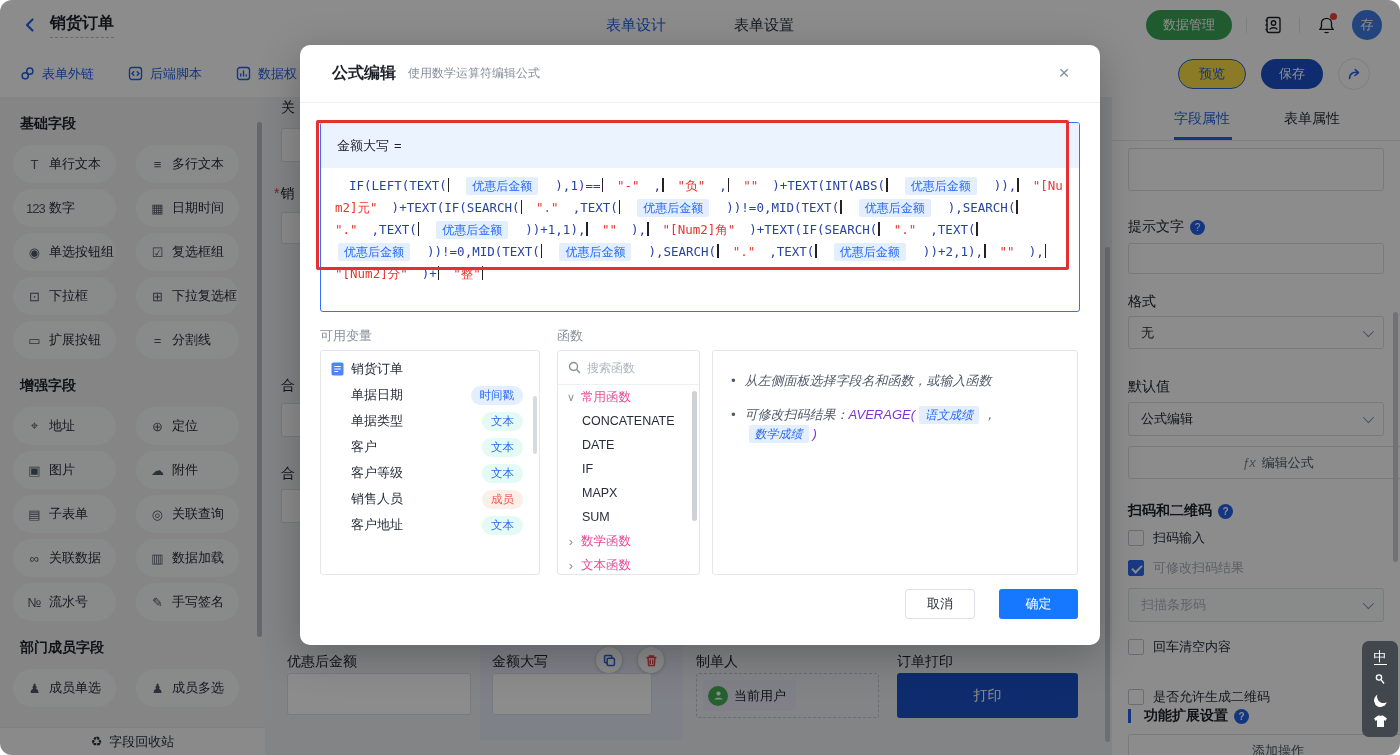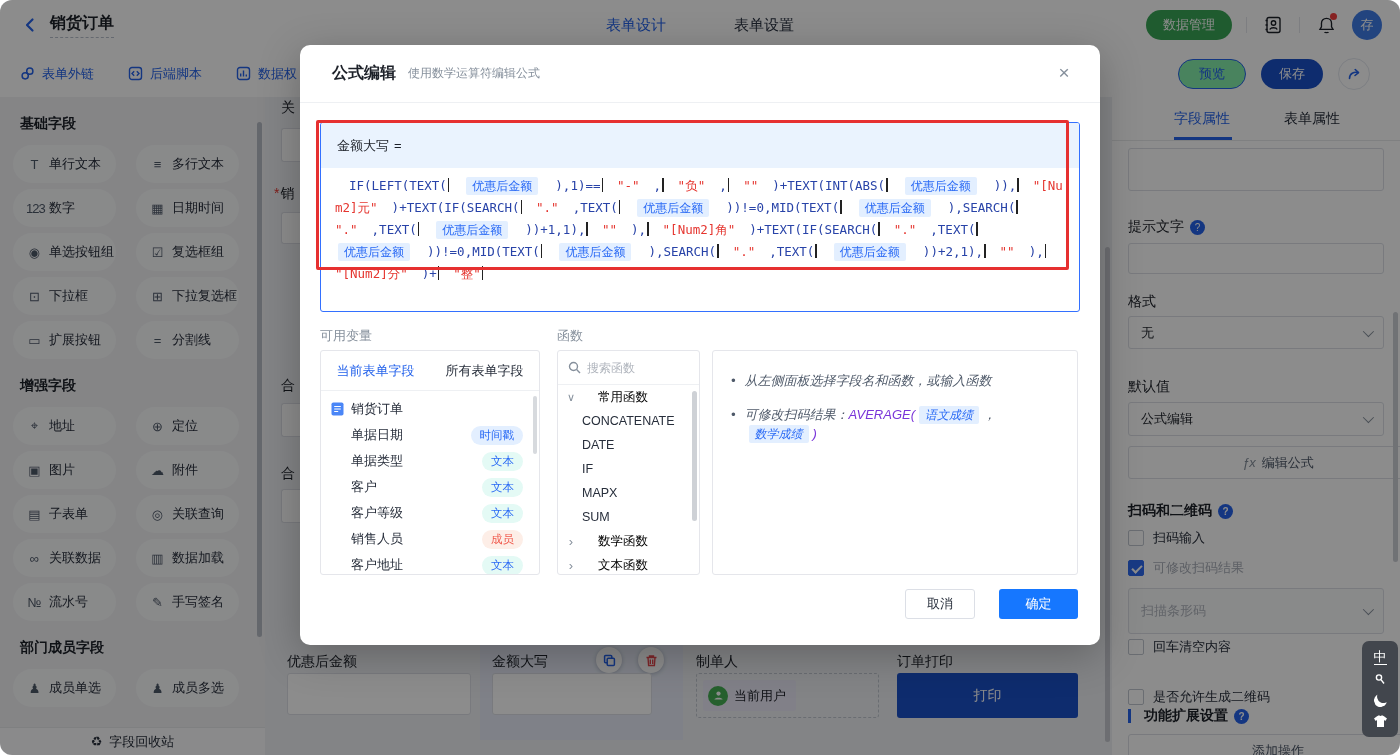--- a/index.html
+++ b/index.html
@@ -18,21 +18,21 @@
   .pill-green { background:#3aa757; color:#fff; font-size:13px; height:30px; padding:0 17px; border-radius:16px; display:flex; align-items:center; cursor:pointer;font-family:Liberation Serif, serif; }
   .vsep { width:1px; height:16px; background:#e3e6eb; }
   .iconbtn { width:24px; height:24px; display:flex; align-items:center; justify-content:center; cursor:pointer; position:relative; }
   .bell-dot { position:absolute; right:1px; top:0; width:7px; height:7px; border-radius:50%; background:#f53f3f; }
   .avatar { width:30px; height:30px; border-radius:50%; background:#3e7ce8; color:#fff; font-size:13px; display:flex; align-items:center; justify-content:center; cursor:pointer; }
 
   
   .subbar { position:absolute; left:0; top:50px; width:1400px; height:47px; background:#fff; display:flex; align-items:center; padding:0 20px; gap:34px; }
   .sublink { display:flex; align-items:center; gap:7px; color:#2563eb; font-size:13px; cursor:pointer; white-space:nowrap; }
   .sub-right { position:absolute; right:30px; display:flex; align-items:center; gap:15px; }
-  .pill-preview { width:68px; height:30px; border:1px solid #2563eb; color:#2563eb; border-radius:16px; background:#86efac; font-size:13px; display:flex; align-items:center; justify-content:center; cursor:pointer; }
+  .pill-preview { width:68px; height:30px; border:1px solid #2563eb; color:#2563eb; border-radius:16px; background:#fde047; font-size:13px; display:flex; align-items:center; justify-content:center; cursor:pointer; }
   .pill-save { width:62px; height:30px; background:#1b51c9; color:#fff; border-radius:16px; font-size:13px; display:flex; align-items:center; justify-content:center; cursor:pointer; }
   .share-btn { width:32px; height:32px; border-radius:50%; background:#fff; border:1px solid #e3e7ee; display:flex; align-items:center; justify-content:center; cursor:pointer; }
 
   
   .sidebar { position:absolute; left:0; top:97px; width:265px; height:658px; background:#f2f3f5; overflow:hidden; }
   .sec { padding:0 13px; }
   .sec-title { font-size:14px; font-weight:700; color:#1d2129; margin:18px 7px 12px 7px; }
   .pills { display:grid; grid-template-columns:103px 103px; column-gap:20px; row-gap:6px; }
   .pill { height:38px; background:#fafbfc; border-radius:19px; display:flex; align-items:center; padding:0 0 0 13px; font-size:13px; color:#272e3b; cursor:grab; overflow:hidden; white-space:nowrap; }
   .picon { width:16px; margin-right:7px; color:#4e5969; font-size:13px; text-align:center; flex:none; letter-spacing:-1px; }
@@ -106,21 +106,21 @@
   .badge { font-size:11.5px; padding:2px 9px; border-radius:10px; }
   .badge.ts { background:#e3efff; color:#2a6af5; }
   .badge.text { background:#e4faf5; color:#2a6af5; }
   .badge.member { background:#fdeee7; color:#f0574a; }
   .v-scroll { position:absolute; right:2px; top:45px; width:4px; height:58px; border-radius:2px; background:#d7dade; }
 
   .fn-panel { left:257px; width:143px; }
   .fn-search { height:34px; border-bottom:1px solid #eef0f3; display:flex; align-items:center; gap:6px; padding:0 10px; }
   .fn-search input { border:none; outline:none; width:90px; font-size:12px; color:#272e3b; font-family:"Liberation Sans", sans-serif; }
   .fn-search input::placeholder { color:#b0b5bd; }
-  .fgroup { height:24px; display:flex; align-items:center; gap:22px; padding-left:8px; font-size:12.5px; color:#000000; cursor:pointer; }
+  .fgroup { height:24px; display:flex; align-items:center; gap:5px; padding-left:8px; font-size:12.5px; color:#ec4899; cursor:pointer; }
   .garr { color:#86909c; font-size:11px; width:10px; text-align:center; }
   .garr.open::before { content:"∨"; }
   .garr.closed::before { content:"›"; font-size:13px; }
   .fitem { height:24px; line-height:24px; padding-left:24px; font-size:12.5px; color:#272e3b; cursor:pointer; }
   .f-scroll { position:absolute; right:2px; top:40px; width:5px; height:130px; border-radius:3px; background:#ced1d6; }
 
   .tips-panel { left:412px; width:366px; padding:20px 16px; }
   .tip { display:flex; font-size:13px; color:#4e5969; line-height:19px; margin-bottom:15px;font-style:italic; }
   .tip::before { content:"•"; margin:0 9px 0 2px; color:#4e5969; }
   .tip .purple { color:#7a35d9; }
@@ -421,21 +421,21 @@
         <span class="help"></span>
     </div>
     <div class="cb" style="top:432px">
       <span class="cbbox"></span>
         <span>扫码输入</span>
     </div>
     <div class="cb disabled" style="top:462px">
       <span class="cbbox checked"></span>
         <span>可修改扫码结果</span>
     </div>
-    <div class="pselect disabled" style="top:491px; height:46px">
+    <div class="pselect disabled" style="top:491px; height:34px">
       <span>扫描条形码</span>
         <span class="chev"></span>
     </div>
     <div class="cb" style="top:541px">
       <span class="cbbox"></span>
         <span>回车清空内容</span>
     </div>
     <div class="cb" style="top:591px">
       <span class="cbbox"></span>
         <span>是否允许生成二维码</span>
@@ -468,24 +468,20 @@
       <div class="code">
         
       <span class="fseg code">IF(LEFT(TEXT(</span><span class="fseg field">优惠后金额</span><span class="fseg code">),1)==</span><span class="fseg str">"-"</span><span class="fseg code">,</span><span class="fseg str">"负"</span><span class="fseg code">,</span><span class="fseg str">""</span><span class="fseg code">)+TEXT(INT(ABS(</span><span class="fseg field">优惠后金额</span><span class="fseg code">)),</span><span class="fseg str">"[Num2]元"</span><span class="fseg code">)+TEXT(IF(SEARCH(</span><span class="fseg str">"."</span><span class="fseg code">,TEXT(</span><span class="fseg field">优惠后金额</span><span class="fseg code">))!=0,MID(TEXT(</span><span class="fseg field">优惠后金额</span><span class="fseg code">),SEARCH(</span><span class="fseg str">"."</span><span class="fseg code">,TEXT(</span><span class="fseg field">优惠后金额</span><span class="fseg code">))+1,1),</span><span class="fseg str">""</span><span class="fseg code">),</span><span class="fseg str">"[Num2]角"</span><span class="fseg code">)+TEXT(IF(SEARCH(</span><span class="fseg str">"."</span><span class="fseg code">,TEXT(</span><span class="fseg field">优惠后金额</span><span class="fseg code">))!=0,MID(TEXT(</span><span class="fseg field">优惠后金额</span><span class="fseg code">),SEARCH(</span><span class="fseg str">"."</span><span class="fseg code">,TEXT(</span><span class="fseg field">优惠后金额</span><span class="fseg code">))+2,1),</span><span class="fseg str">""</span><span class="fseg code">),</span><span class="fseg str">"[Num2]分"</span><span class="fseg code">)+</span><span class="fseg str">"整"</span></div>
     </div>
     <div class="red-annot"></div>
 
     <div class="m-label" style="left:20px">可用变量</div>
     <div class="m-label" style="left:257px">函数</div>
 
     <div class="panel var-panel">
-      <div class="var-tabs">
-        <span class="var-tab active">当前表单字段</span>
-        <span class="var-tab">所有表单字段</span>
-      </div>
       <div class="vroot">
         <svg width="13" height="14" viewBox="0 0 13 14">
             <rect x="0.5" y="0.5" width="12" height="13" rx="1.8" fill="#4a86f7"></rect>
             <path d="M3.2 4.5h6.6 M3.2 7h6.6 M3.2 9.5h4" stroke="#fff" stroke-width="1.1"></path>
           </svg>
         <span>销货订单</span>
       </div>
       <div>
 
           <div class="vrow">

